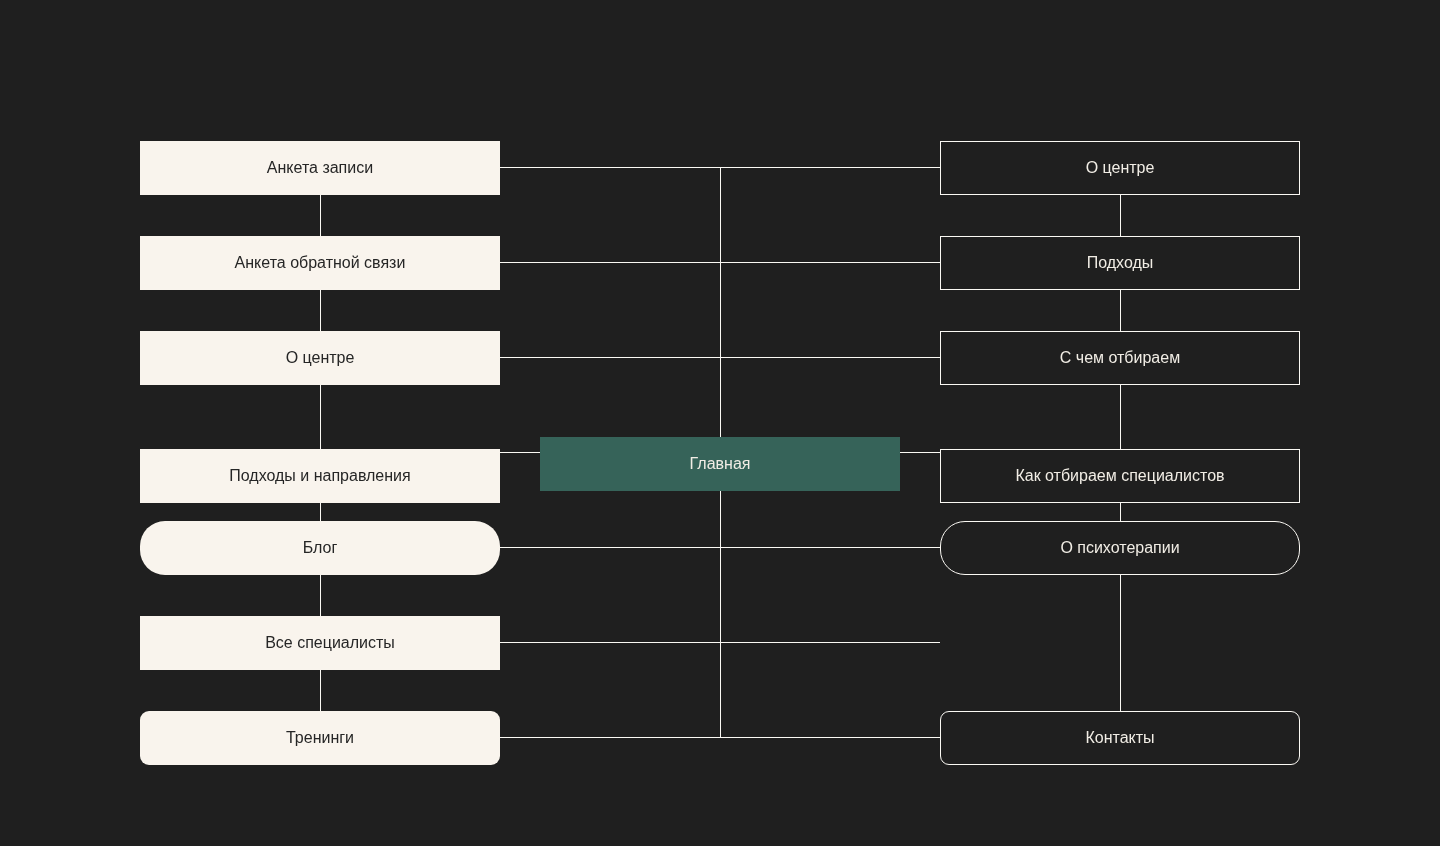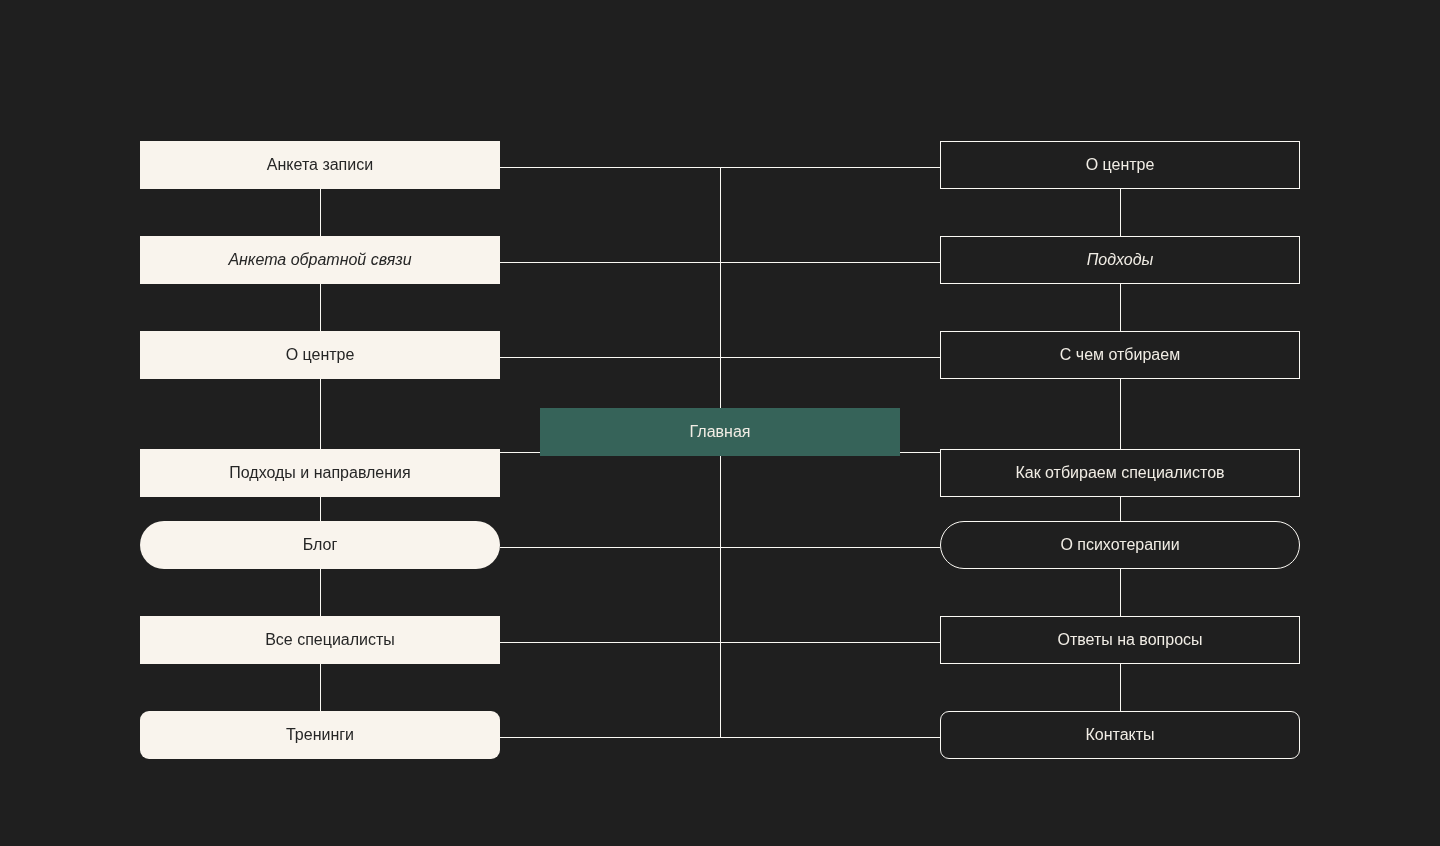--- a/index.html
+++ b/index.html
@@ -30,28 +30,28 @@
   .hline{position:absolute;left:500px;width:440px;height:1px;background:var(--line);z-index:1;}
   .vline{position:absolute;width:1px;top:168px;height:570px;background:var(--line);z-index:1;}
   .vline.col-left{left:320px;}
   .vline.trunk{left:720px;}
   .vline.col-right{left:1120px;}
   .hline.r1{top:167px;} .hline.r2{top:262px;} .hline.r3{top:357px;}
   .hline.r4{top:452px;} .hline.r5{top:547px;} .hline.r6{top:642px;}
   .hline.r7{top:737px;}
   
   .node{
-    position:absolute;width:360px;height:48px;z-index:2;
+    position:absolute;width:360px;height:54px;z-index:2;
     display:flex;align-items:center;justify-content:center;
     font-size:16px;line-height:1;white-space:nowrap;
   }
   .node.left{left:140px;background:var(--box-cream);color:var(--text-dark);}
   .node.right{left:940px;background:var(--background);border:1px solid var(--line);color:var(--text-light);}
-  .node.center{left:540px;top:408px;background:var(--box-green);color:var(--text-light);}
-  .row1{top:141px;} .row2{top:236px;font-style:italic;} .row3{top:331px;} .row4{top:449px;}
+  .node.center{left:540px;top:437px;background:var(--box-green);color:var(--text-light);}
+  .row1{top:141px;} .row2{top:236px;} .row3{top:331px;} .row4{top:449px;}
   .row5{top:521px;border-radius:25px;} .row6{top:616px;padding-left:20px;} .row7{top:711px;border-radius:9px;}
 </style>
 </head>
 <body>
 
 <div class="canvas">
 
 
   <div class="vline col-left"></div>
   <div class="vline trunk"></div>
@@ -72,16 +72,15 @@
   <div class="node left row6">Все специалисты</div>
   <div class="node left row7">Тренинги</div>
 
   <div class="node center">Главная</div>
 
   <div class="node right row1">О центре</div>
   <div class="node right row2">Подходы</div>
   <div class="node right row3">С чем отбираем</div>
   <div class="node right row5">О психотерапии</div>
   <div class="node right row4">Как отбираем специалистов</div>
-  <div class="node right row6">Ответы на вопросы</div>
   <div class="node right row7">Контакты</div>
 
 </div>
 
 </body></html>

